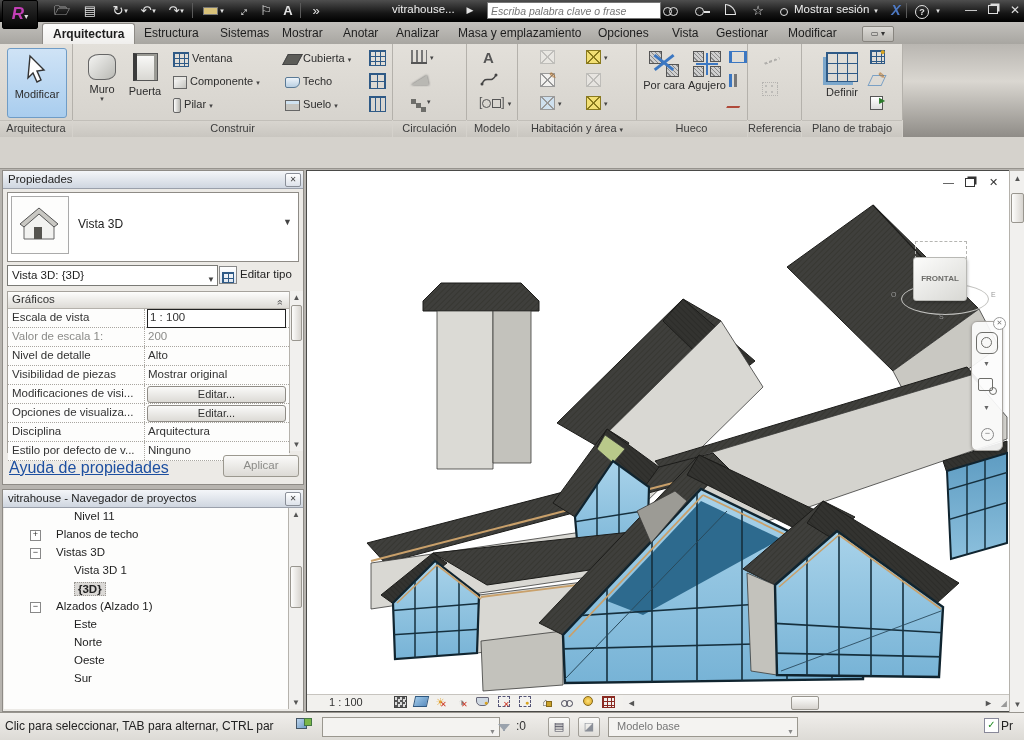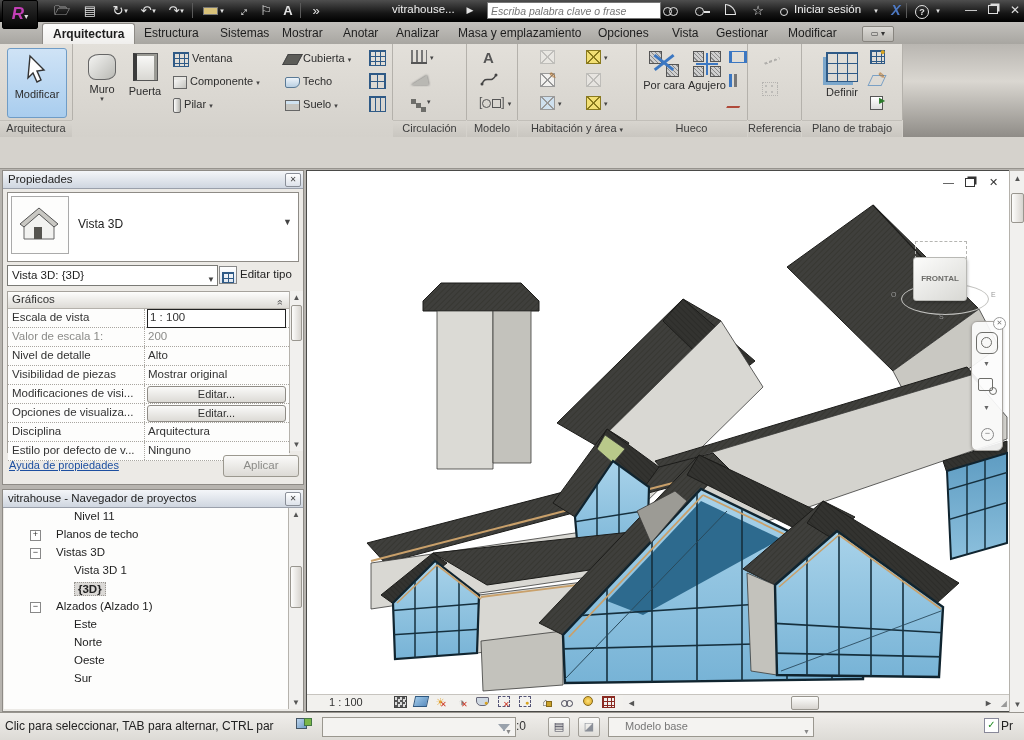--- a/index.html
+++ b/index.html
@@ -76,21 +76,21 @@
 
   
   #canvas{left:306px;top:170px;width:702px;height:540px;background:#fff;border:1px solid #4a4a48;}
   #vcb{position:absolute;left:0;top:523px;width:316px;height:16px;background:#f2f1ee;border-top:1px solid #c7c4bf;font-size:11px;color:#333;}
   .vci{position:absolute;top:1px;width:15px;height:13px;font-size:11px;line-height:13px;text-align:center;}
   #hscroll{position:absolute;left:316px;top:523px;width:386px;height:16px;background:#f1f0ee;border-top:1px solid #c7c4bf;}
   .navrect{border:1px solid #a8a5a0;border-radius:6px;background:rgba(252,252,252,.92);box-shadow:0 1px 3px rgba(0,0,0,.25);}
 
   
   #statusbar{left:0;top:712px;width:1024px;height:28px;background:linear-gradient(#f0eeeb,#dcdad5);border-top:1px solid #98958f;font-size:12px;color:#222;}
-  .sdrop{position:absolute;top:4px;height:18px;background:#f4f3f1;border:1px solid #9a978f;color:#777;font-size:11px;line-height:17px;padding:0 16px;}
+  .sdrop{position:absolute;top:4px;height:18px;background:#f4f3f1;border:1px solid #9a978f;color:#777;font-size:11px;line-height:17px;padding:0 8px;}
   .sdrop .da{position:absolute;right:3px;top:5px;font-size:7px;color:#888;}
   .sbtn{position:absolute;top:4px;width:20px;height:18px;border:1px solid #a19e97;border-radius:2px;background:linear-gradient(#fbfbfa,#dedcd7);
     text-align:center;font-size:11px;line-height:17px;color:#445;}
 </style>
 </head>
 <body>
 
 <div id="app">
 
   <div id="titlebar" class="abs">
@@ -114,21 +114,21 @@
 
     <div class="tb-txt" style="left:392px">vitrahouse...</div>
     <div class="qico" style="left:460px;font-size:9px">▶</div>
 
     <input id="qsearch" class="abs" placeholder="Escriba palabra clave o frase" style="">
     <div class="qico" style="left:660px"><span class="csh"></span><span class="csh" style="margin-left:-3px"></span></div>
     <div class="qico" style="left:692px"><span class="csh"></span><span style="display:inline-block;width:6px;height:2px;background:#e3e3e3;vertical-align:middle"></span></div>
     <div class="qico" style="left:720px"><span style="display:inline-block;width:9px;height:9px;border:1.3px solid #e3e3e3;border-radius:0 100% 0 0;"></span></div>
     <div class="qico" style="left:748px">☆</div>
     <div class="qico" style="left:774px"><span class="csh" style="width:6px;height:6px"></span></div>
-    <div class="tb-txt" style="left:794px">Iniciar sesión</div>
+    <div class="tb-txt" style="left:794px">Mostrar sesión</div>
     <div class="qico" style="left:872px;width:8px;font-size:7px">▾</div>
     <div class="qico" style="left:886px;color:#4d79c4;font-weight:900;font-style:italic;font-size:14px">X</div>
     <div class="qsep" style="left:906px"></div>
     <div class="qico" style="left:912px"><span style="display:inline-block;width:12px;height:12px;border:1.3px solid #e3e3e3;border-radius:50%;font-size:9px;line-height:12px;font-weight:bold;">?</span></div>
     <div class="qico" style="left:934px;width:8px;font-size:7px">▾</div>
     <div class="winbtn" style="left:962px">—</div>
     <div class="winbtn" style="left:984px"><span style="display:inline-block;width:8px;height:7px;border:1.4px solid #ddd;box-shadow:2px -2px 0 -0.5px #ddd"></span></div>
     <div class="winbtn" style="left:1006px">✕</div>
   </div>
 
@@ -170,20 +170,21 @@
       </div>
       <div class="rowbtn" style="left:100px;top:8px"><span class="w16"></span> <span>Ventana</span></div>
       <div class="rowbtn" style="left:100px;top:31px"><span class="ic" style="width:12px;height:11px;background:linear-gradient(135deg,#fefefe,#c4c3be);border:1px solid #666;box-shadow:inset 0 3px 0 #e8e7e3;"></span> <span>Componente</span> <span class="dd">▾</span></div>
       <div class="rowbtn" style="left:100px;top:54px"><span class="ic" style="width:6px;height:13px;background:linear-gradient(90deg,#fdfdfc,#b8b7b2);border:1px solid #666;border-radius:2px;"></span> <span>Pilar</span> <span class="dd">▾</span></div>
       <div class="rowbtn" style="left:212px;top:8px"><span class="ic" style="width:13px;height:9px;background:#5c5c58;border:1px solid #444;transform:skewX(-28deg);"></span> <span>Cubierta</span> <span class="dd">▾</span></div>
       <div class="rowbtn" style="left:212px;top:31px"><span class="ic" style="width:13px;height:9px;background:linear-gradient(#eef4fa,#b9cfe2);border:1px solid #5a7a96;border-radius:2px 2px 6px 2px;"></span> <span>Techo</span></div>
       <div class="rowbtn" style="left:212px;top:54px"><span class="ic" style="width:13px;height:9px;background:linear-gradient(#cfe2f0 30%,#c6c5c0 30%);border:1px solid #666;"></span> <span>Suelo</span> <span class="dd">▾</span></div>
       <div class="rowbtn" style="left:296px;top:6px"><span class="w16" style="width:15px;height:14px"></span></div>
       <div class="rowbtn" style="left:296px;top:29px"><span class="w16" style="width:15px;height:14px;background-size:7px 7px"></span></div>
       <div class="rowbtn" style="left:296px;top:52px"><span class="w16" style="width:15px;height:14px;background-size:5px 14px"></span></div>
+      <div class="plabel">Construir</div>
     </div>
 
     <div class="panel" style="left:393px;width:73px">
       <div class="rowbtn" style="left:18px;top:6px"><span class="ic" style="width:16px;height:12px;border-bottom:2px solid #555;background:repeating-linear-gradient(90deg,#777 0 2px,transparent 2px 5px);"></span> <span class="dd">▾</span></div>
       <div class="rowbtn" style="left:18px;top:29px"><span class="ic" style="width:0;height:0;border-left:16px solid transparent;border-bottom:10px solid #b9b8b3;border-right:2px solid transparent;filter:drop-shadow(0 0 1px #666);"></span></div>
       <div class="rowbtn" style="left:18px;top:50px"><span class="ic" style="width:5px;height:5px;background:#6e6e6a;box-shadow:5px 4px 0 #6e6e6a,10px 8px 0 #6e6e6a;"></span> <span class="dd" style="margin-left:8px">▾</span></div>
       <div class="plabel">Circulación</div>
     </div>
 
     <div class="panel" style="left:467px;width:50px">
@@ -324,21 +325,21 @@
           <span class="colsep"></span>
           <span class="val">Ninguno</span>
         </div>
     </div>
     <div class="sbar" style="left:286px;top:120px;width:13px;height:160px">
       <div class="sthumb" style="top:14px;height:34px"></div>
       <div class="sarrow" style="top:2px">▲</div>
         <div class="sarrow" style="bottom:2px">▼</div>
     </div>
 
-    <div class="abs" style="left:6px;top:288px;font-size:11px;color:#1d4fa0;text-decoration:underline">Ayuda de propiedades</div>
+    <div class="abs" style="left:6px;top:288px;font-size:16px;color:#1d4fa0;text-decoration:underline">Ayuda de propiedades</div>
     <div class="abs" style="left:220px;top:284px;width:74px;height:20px;background:linear-gradient(#fafaf9,#dcdad5);border:1px solid #9b988f;border-radius:3px;text-align:center;font-size:11.5px;color:#8b8b88;line-height:19px">Aplicar</div>
   </div>
 
   <div class="abs pal" style="left:2px;top:489px;width:300px;height:221px">
     <div class="paltitle"><span>vitrahouse - Navegador de proyectos</span>
       <span class="palclose">✕</span></div>
     <div class="abs" style="left:1px;top:18px;width:284px;height:201px;background:#fdfdfc;overflow:hidden">
       <div class="trow">
           <span class="tl2">Nivel 11</span>
         </div>

